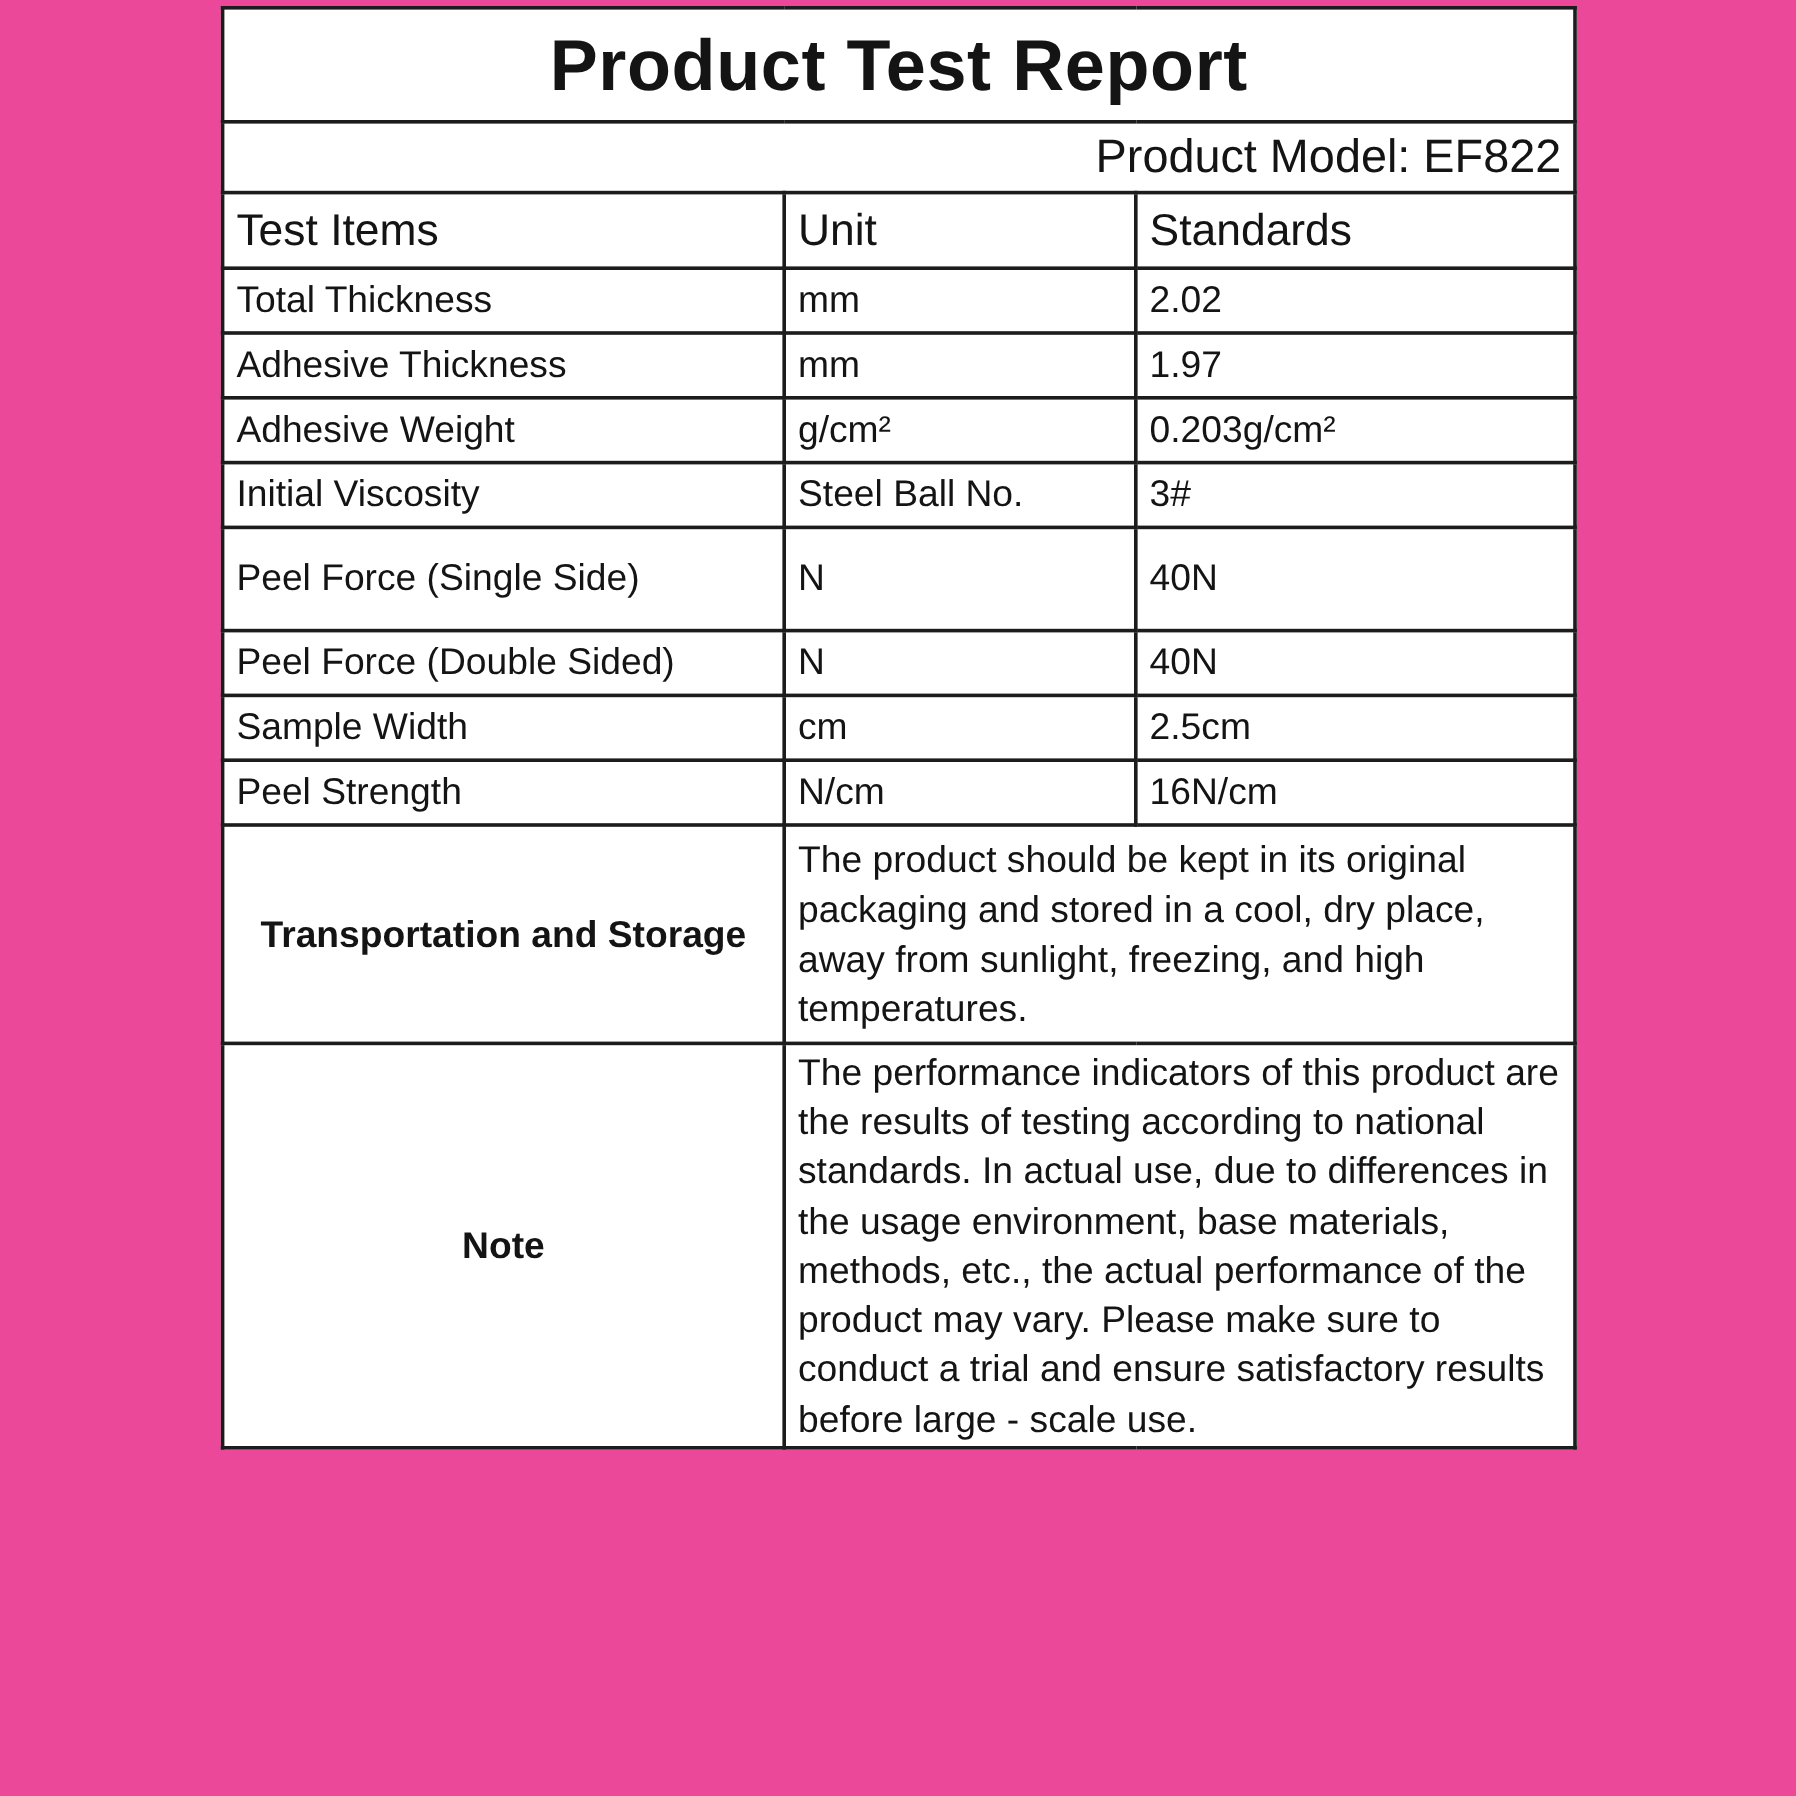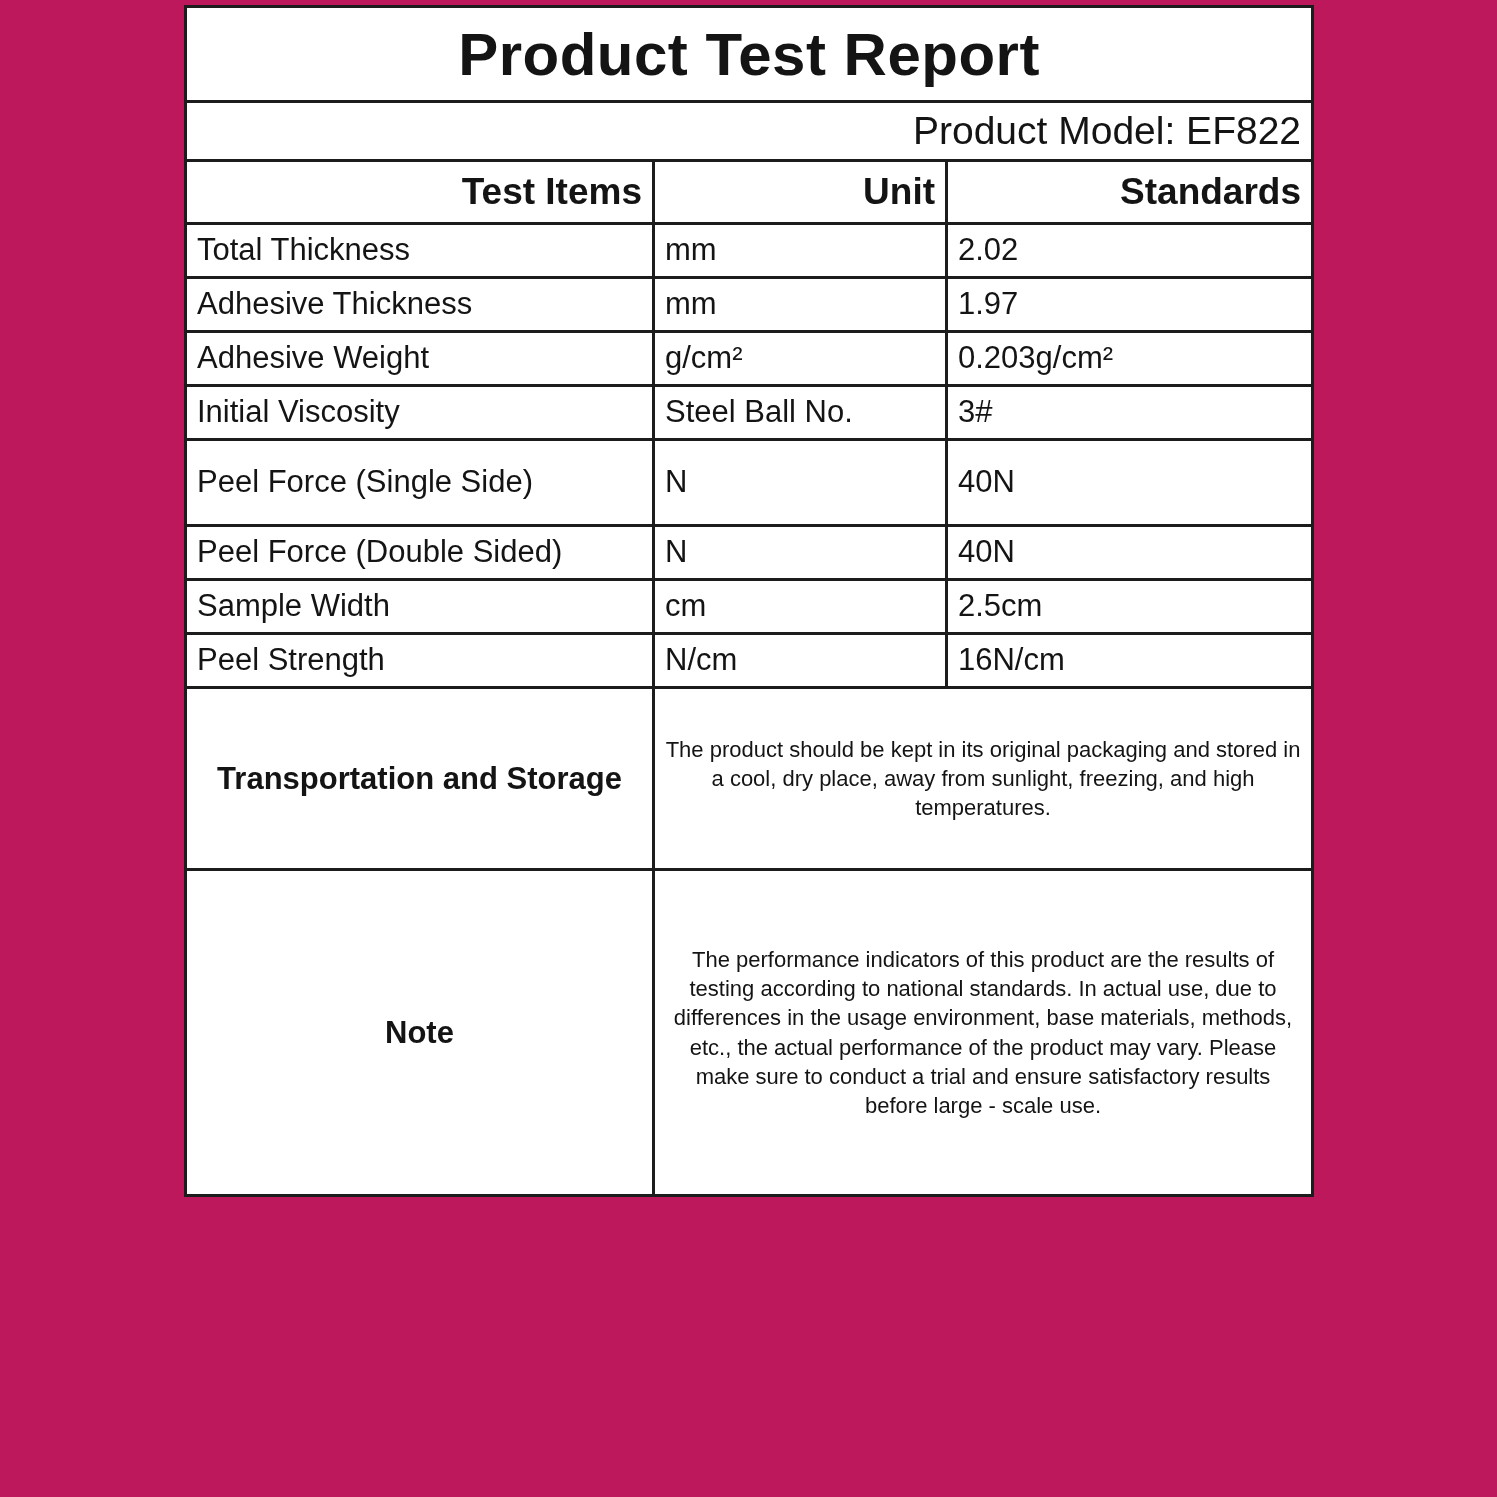--- a/index.html
+++ b/index.html
@@ -8,21 +8,21 @@
     background: #ffffff;
     width: 1497px;
     height: 1497px;
     font-family: "Liberation Sans", sans-serif;
     color: #141414;
   }
   .page {
     position: relative;
     width: 1497px;
     height: 1497px;
-    background: #be185d;
+    background: #ec4899;
     overflow: hidden;
   }
   table.report {
     position: absolute;
     left: 184px;
     top: 5px;
     width: 1127px;
     border-collapse: collapse;
     table-layout: fixed;
     background: #ffffff;
@@ -42,45 +42,45 @@
   }
   .model-cell {
     height: 52px;
     text-align: right;
     font-size: 39px;
     font-weight: 400;
     padding-left: 12px;
   }
   .head-cell {
     height: 56px;
-    text-align: right;
+    text-align: left;
     font-size: 37px;
-    font-weight: 700;
+    font-weight: 400;
   }
   .item-cell, .unit-cell, .std-cell {
     text-align: left;
     font-size: 31px;
     font-weight: 400;
     white-space: pre-line;
     line-height: 1.25;
   }
   tr.r-std    { height: 54px; }
   tr.r-tall   { height: 86px; }
   tr.r-hold   { height: 82px; }
   tr.r-trans  { height: 182px; }
   tr.r-usage  { height: 135px; }
   tr.r-note   { height: 326px; }
   .info-label-cell {
     text-align: center;
     font-size: 31px;
     font-weight: 700;
   }
   .info-text-cell {
-    text-align: center;
-    font-size: 22px;
+    text-align: left;
+    font-size: 31px;
     font-weight: 400;
     line-height: 1.33;
     padding: 8px 12px 8px 22px;
   }
 </style>
 </head>
 <body>
 
 <div class="page">
   <table class="report">

